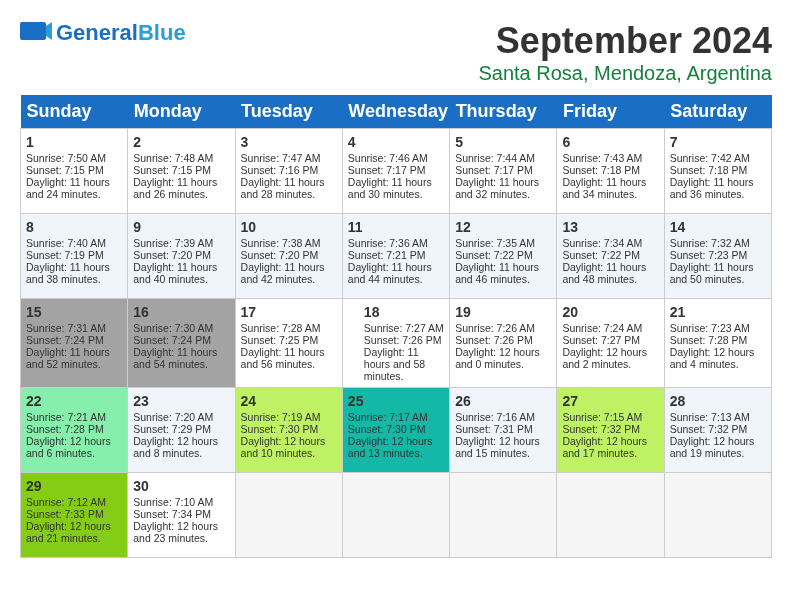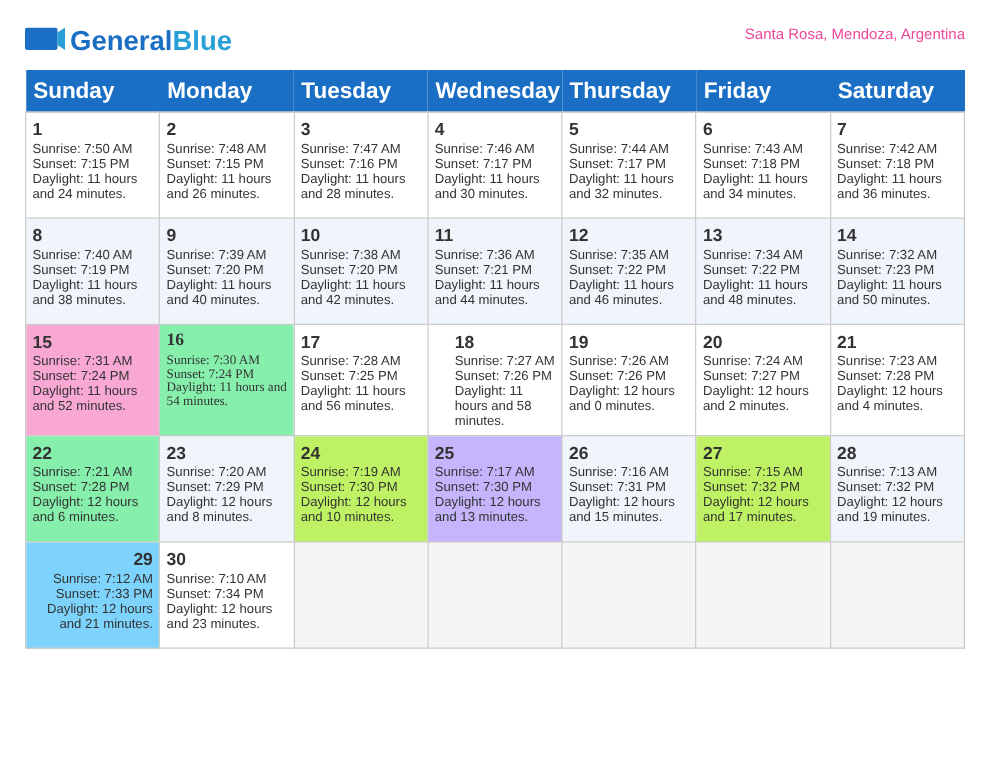--- a/index.html
+++ b/index.html
@@ -36,22 +36,22 @@
     }
     .title-area {
       text-align: right;
     }
     .month-title {
       font-size: 36px;
       font-weight: bold;
       color: #333;
     }
     .location-title {
-      font-size: 12px;
-      color: #ec4899;
+      font-size: 20px;
+      color: #15803d;
     }
     table {
       width: 100%;
       border-collapse: collapse;
       table-layout: fixed;
     }
     th {
       background-color: #1a6fc4;
       color: white;
       text-align: left;
@@ -93,20 +93,21 @@
       <svg width="32" height="22" viewBox="0 0 32 22">
         <rect x="0" y="0" width="26" height="18" rx="2" fill="#1a6fc4"></rect>
         <polygon points="26,4 32,0 32,18 26,14" fill="#2a9fd6"></polygon>
       </svg>
       <span class="logo-text">
         <span>General</span><span style="color:#2a9fd6">Blue</span>
       </span>
     </div>
   </div>
   <div class="title-area">
+    <div class="month-title">September 2024</div>
     <div class="location-title">Santa Rosa, Mendoza, Argentina</div>
   </div>
 </div>
 
 <table>
   <thead>
     <tr>
     <th>Sunday</th>
         <th>Monday</th>
         <th>Tuesday</th>
@@ -129,39 +130,39 @@
       <tr>
         <td style="background-color: rgb(240, 244, 251);"><span class="day-num">8</span><span>Sunrise: 7:40 AM</span><br><span>Sunset: 7:19 PM</span><br><span>Daylight: 11 hours and 38 minutes.</span></td>
         <td style="background-color: rgb(240, 244, 251);"><span class="day-num">9</span><span>Sunrise: 7:39 AM</span><br><span>Sunset: 7:20 PM</span><br><span>Daylight: 11 hours and 40 minutes.</span></td>
         <td style="background-color: rgb(240, 244, 251);"><span class="day-num">10</span><span>Sunrise: 7:38 AM</span><br><span>Sunset: 7:20 PM</span><br><span>Daylight: 11 hours and 42 minutes.</span></td>
         <td style="background-color: rgb(240, 244, 251); margin-left: 33px;"><span class="day-num">11</span><span>Sunrise: 7:36 AM</span><br><span>Sunset: 7:21 PM</span><br><span>Daylight: 11 hours and 44 minutes.</span></td>
         <td style="background-color: rgb(240, 244, 251);"><span class="day-num">12</span><span>Sunrise: 7:35 AM</span><br><span>Sunset: 7:22 PM</span><br><span>Daylight: 11 hours and 46 minutes.</span></td>
         <td style="background-color: rgb(240, 244, 251);"><span class="day-num">13</span><span>Sunrise: 7:34 AM</span><br><span>Sunset: 7:22 PM</span><br><span>Daylight: 11 hours and 48 minutes.</span></td>
         <td style="background-color: rgb(240, 244, 251);"><span class="day-num">14</span><span>Sunrise: 7:32 AM</span><br><span>Sunset: 7:23 PM</span><br><span>Daylight: 11 hours and 50 minutes.</span></td>
       </tr>
       <tr>
-        <td style="background-color: #f9a8d4;"><span class="day-num">15</span><span>Sunrise: 7:31 AM</span><br><span>Sunset: 7:24 PM</span><br><span>Daylight: 11 hours and 52 minutes.</span></td>
-        <td style="background-color: #86efac; font-family: Liberation Serif, serif;"><span class="day-num">16</span><span>Sunrise: 7:30 AM</span><br><span>Sunset: 7:24 PM</span><br><span>Daylight: 11 hours and 54 minutes.</span></td>
+        <td style="background-color: #a3a3a3;"><span class="day-num">15</span><span>Sunrise: 7:31 AM</span><br><span>Sunset: 7:24 PM</span><br><span>Daylight: 11 hours and 52 minutes.</span></td>
+        <td style="background-color: #a3a3a3;"><span class="day-num">16</span><span>Sunrise: 7:30 AM</span><br><span>Sunset: 7:24 PM</span><br><span>Daylight: 11 hours and 54 minutes.</span></td>
         <td style="background-color: rgb(255, 255, 255);"><span class="day-num">17</span><span>Sunrise: 7:28 AM</span><br><span>Sunset: 7:25 PM</span><br><span>Daylight: 11 hours and 56 minutes.</span></td>
         <td style="background-color: rgb(255, 255, 255); padding-left: 21px;"><span class="day-num">18</span><span>Sunrise: 7:27 AM</span><br><span>Sunset: 7:26 PM</span><br><span>Daylight: 11 hours and 58 minutes.</span></td>
         <td style="background-color: rgb(255, 255, 255);"><span class="day-num">19</span><span>Sunrise: 7:26 AM</span><br><span>Sunset: 7:26 PM</span><br><span>Daylight: 12 hours and 0 minutes.</span></td>
         <td style="background-color: rgb(255, 255, 255);"><span class="day-num">20</span><span>Sunrise: 7:24 AM</span><br><span>Sunset: 7:27 PM</span><br><span>Daylight: 12 hours and 2 minutes.</span></td>
         <td style="background-color: rgb(255, 255, 255);"><span class="day-num">21</span><span>Sunrise: 7:23 AM</span><br><span>Sunset: 7:28 PM</span><br><span>Daylight: 12 hours and 4 minutes.</span></td>
       </tr>
       <tr>
         <td style="background-color: #86efac;"><span class="day-num">22</span><span>Sunrise: 7:21 AM</span><br><span>Sunset: 7:28 PM</span><br><span>Daylight: 12 hours and 6 minutes.</span></td>
         <td style="background-color: rgb(240, 244, 251);"><span class="day-num">23</span><span>Sunrise: 7:20 AM</span><br><span>Sunset: 7:29 PM</span><br><span>Daylight: 12 hours and 8 minutes.</span></td>
         <td style="background-color: #bef264;"><span class="day-num">24</span><span>Sunrise: 7:19 AM</span><br><span>Sunset: 7:30 PM</span><br><span>Daylight: 12 hours and 10 minutes.</span></td>
-        <td style="background-color: #c4b5fd; margin-top: 16px;"><span class="day-num">25</span><span>Sunrise: 7:17 AM</span><br><span>Sunset: 7:30 PM</span><br><span>Daylight: 12 hours and 13 minutes.</span></td>
+        <td style="background-color: #14b8a6; margin-top: 16px;"><span class="day-num">25</span><span>Sunrise: 7:17 AM</span><br><span>Sunset: 7:30 PM</span><br><span>Daylight: 12 hours and 13 minutes.</span></td>
         <td style="background-color: rgb(240, 244, 251);"><span class="day-num">26</span><span>Sunrise: 7:16 AM</span><br><span>Sunset: 7:31 PM</span><br><span>Daylight: 12 hours and 15 minutes.</span></td>
         <td style="background-color: #bef264;"><span class="day-num">27</span><span>Sunrise: 7:15 AM</span><br><span>Sunset: 7:32 PM</span><br><span>Daylight: 12 hours and 17 minutes.</span></td>
         <td style="background-color: rgb(240, 244, 251);"><span class="day-num">28</span><span>Sunrise: 7:13 AM</span><br><span>Sunset: 7:32 PM</span><br><span>Daylight: 12 hours and 19 minutes.</span></td>
       </tr>
       <tr>
-        <td style="background-color: #7dd3fc; text-align: right;"><span class="day-num">29</span><span>Sunrise: 7:12 AM</span><br><span>Sunset: 7:33 PM</span><br><span>Daylight: 12 hours and 21 minutes.</span></td>
+        <td style="background-color: #84cc16;"><span class="day-num">29</span><span>Sunrise: 7:12 AM</span><br><span>Sunset: 7:33 PM</span><br><span>Daylight: 12 hours and 21 minutes.</span></td>
         <td style="background-color: rgb(255, 255, 255);"><span class="day-num">30</span><span>Sunrise: 7:10 AM</span><br><span>Sunset: 7:34 PM</span><br><span>Daylight: 12 hours and 23 minutes.</span></td>
         <td class="empty-cell" style="background-color: rgb(245, 245, 245);"></td>
         <td class="empty-cell" style="background-color: rgb(245, 245, 245);"></td>
         <td class="empty-cell" style="background-color: rgb(245, 245, 245);"></td>
         <td class="empty-cell" style="background-color: rgb(245, 245, 245);"></td>
         <td class="empty-cell" style="background-color: rgb(245, 245, 245);"></td>
       </tr>
     </tbody>
 </table>
 

